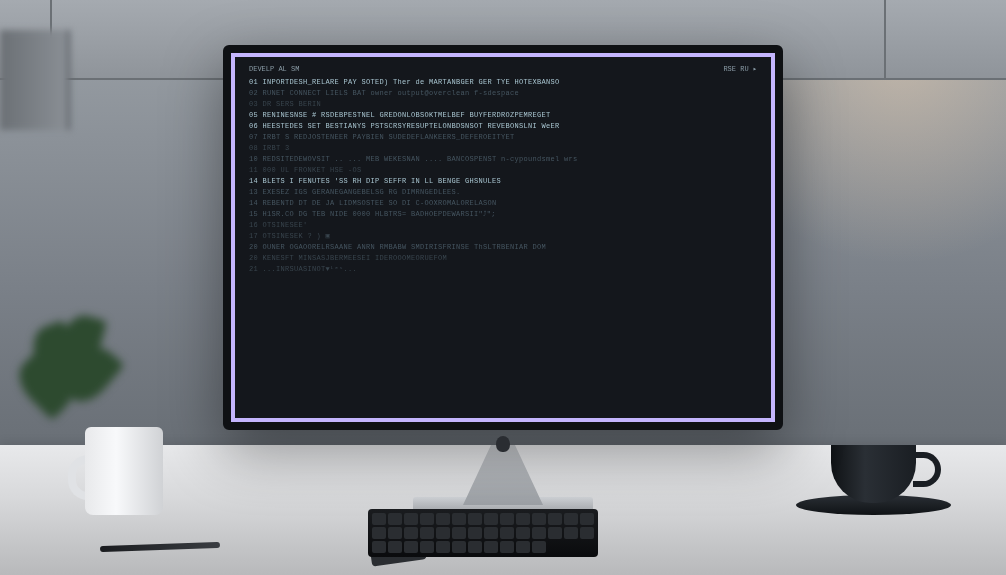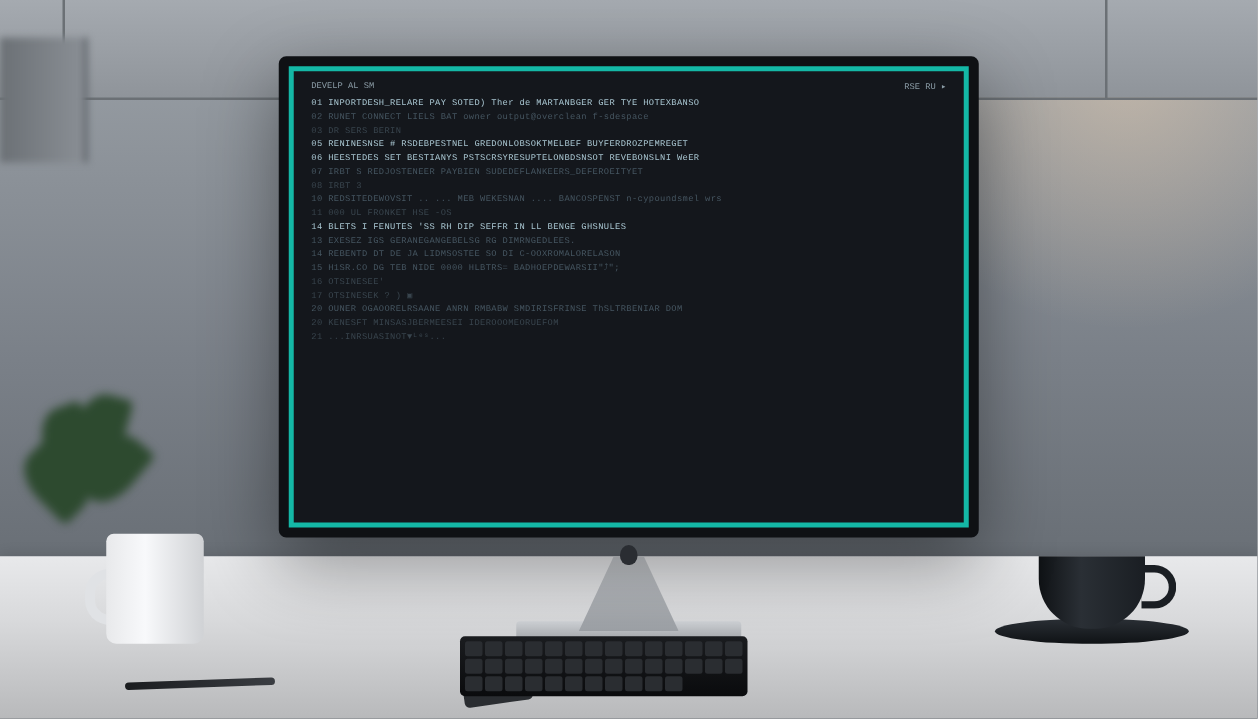--- a/index.html
+++ b/index.html
@@ -76,21 +76,21 @@
   background: linear-gradient(to bottom, #d0d3d7 0%, #a0a3a7 100%);
   border-radius: 3px;
 }
 .monitor {
   position: absolute;
   top: 45px;
   left: 50%;
   transform: translateX(-50%);
   width: 560px;
   height: 385px;
-  background: #14b8a6;
+  background: #c4b5fd;
   border: 8px solid #0f1114;
   border-radius: 6px;
   box-shadow: 0 20px 60px rgba(0,0,0,0.4);
 }
 .apple-logo {
   position: absolute;
   bottom: -30px;
   left: 50%;
   transform: translateX(-50%);
   width: 14px;

